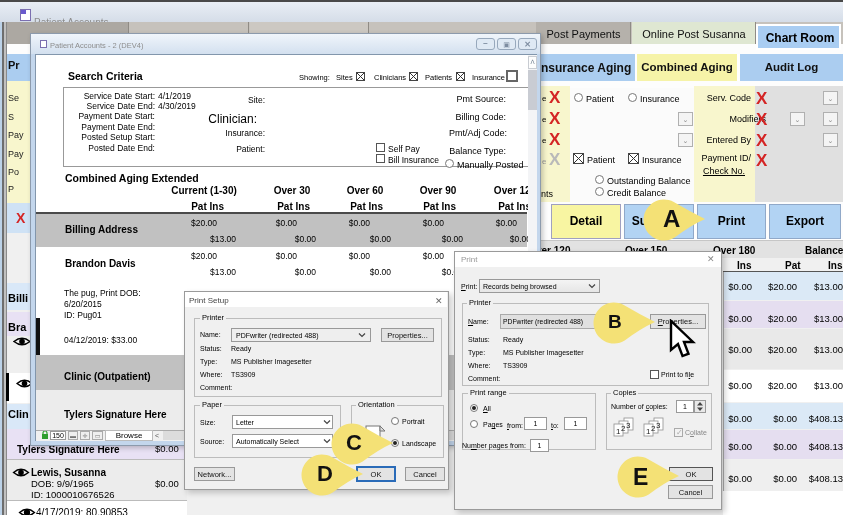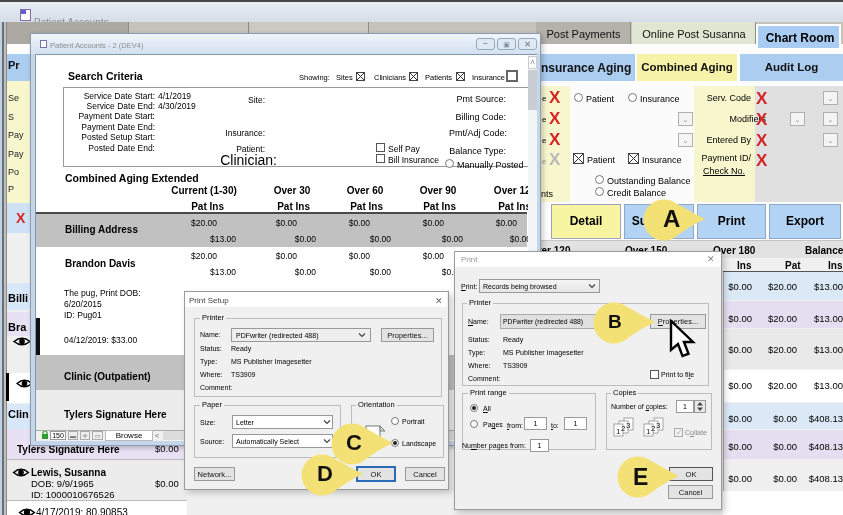--- a/index.html
+++ b/index.html
@@ -245,21 +245,21 @@
 <div class="abs" style="left:63px;top:87px;width:466px;height:80px;border:1px solid #999;"></div>
 <div class="abs" style="left:60px;top:91px;width:95px;font-size:8.5px;text-align:right;">Service Date Start:</div>
 <div class="abs" style="left:158px;top:91px;font-size:8.5px;">4/1/2019</div>
 <div class="abs" style="left:60px;top:101px;width:95px;font-size:8.5px;text-align:right;">Service Date End:</div>
 <div class="abs" style="left:158px;top:101px;font-size:8.5px;">4/30/2019</div>
 <div class="abs" style="left:60px;top:111px;width:95px;font-size:8.5px;text-align:right;">Payment Date Start:</div>
 <div class="abs" style="left:60px;top:122px;width:95px;font-size:8.5px;text-align:right;">Payment Date End:</div>
 <div class="abs" style="left:60px;top:132px;width:95px;font-size:8.5px;text-align:right;">Posted Setup Start:</div>
 <div class="abs" style="left:60px;top:143px;width:95px;font-size:8.5px;text-align:right;">Posted Date End:</div>
 <div class="abs" style="left:195px;top:95px;width:70px;font-size:8.5px;text-align:right;">Site:</div>
-<div class="abs" style="left:207px;top:112px;width:70px;font-size:14px;text-align:right;margin-top:40px;">Clinician:</div>
+<div class="abs" style="left:187px;top:112px;width:70px;font-size:12px;text-align:right;">Clinician:</div>
 <div class="abs" style="left:195px;top:128px;width:70px;font-size:8.5px;text-align:right;">Insurance:</div>
 <div class="abs" style="left:195px;top:144px;width:70px;font-size:8.5px;text-align:right;">Patient:</div>
 <div class="cb" style="left:376px;top:143px;"></div>
 <div class="abs" style="left:388px;top:144px;font-size:8.5px;">Self Pay</div>
 <div class="cb" style="left:376px;top:154px;"></div>
 <div class="abs" style="left:388px;top:155px;font-size:8.5px;">Bill Insurance</div>
 <div class="abs" style="left:436px;top:94px;width:70px;font-size:9px;text-align:right;">Pmt Source:</div>
 <div class="abs" style="left:436px;top:112px;width:70px;font-size:9px;text-align:right;">Billing Code:</div>
 <div class="abs" style="left:437px;top:128px;width:70px;font-size:9px;text-align:right;">Pmt/Adj Code:</div>
 <div class="abs" style="left:436px;top:146px;width:70px;font-size:9px;text-align:right;">Balance Type:</div>

